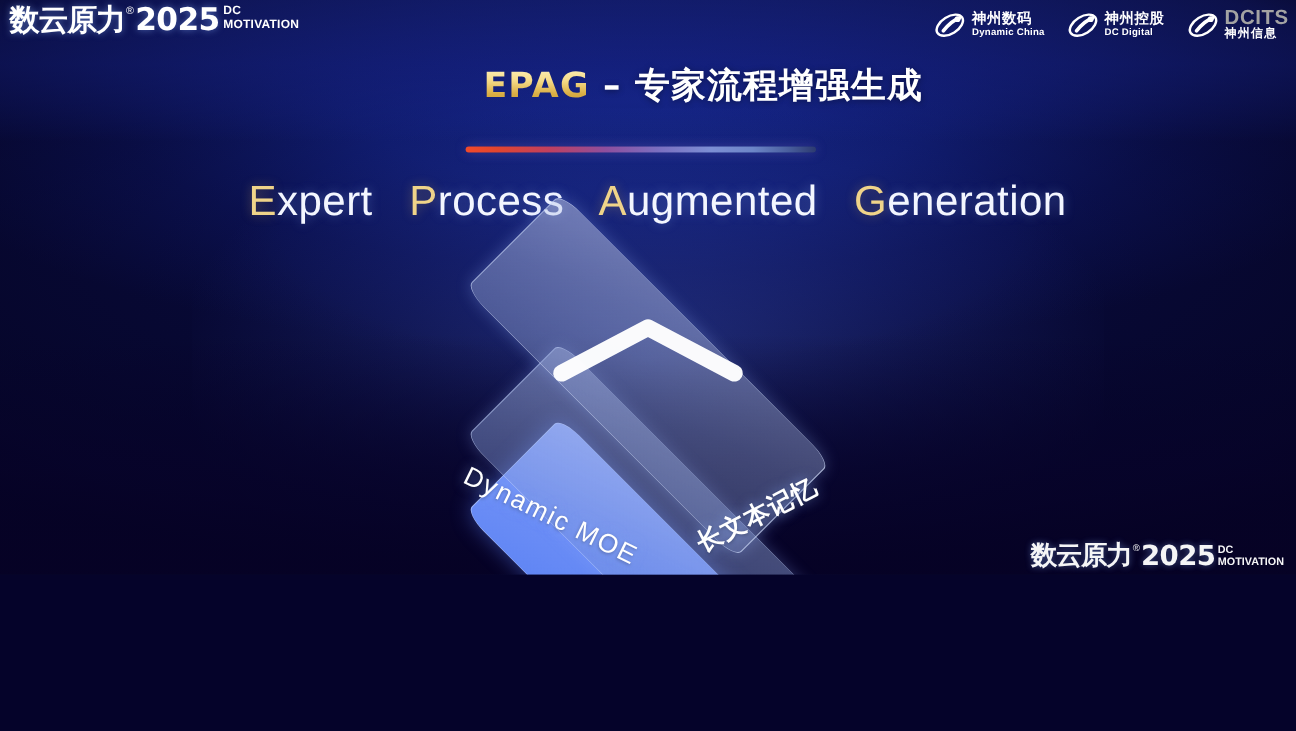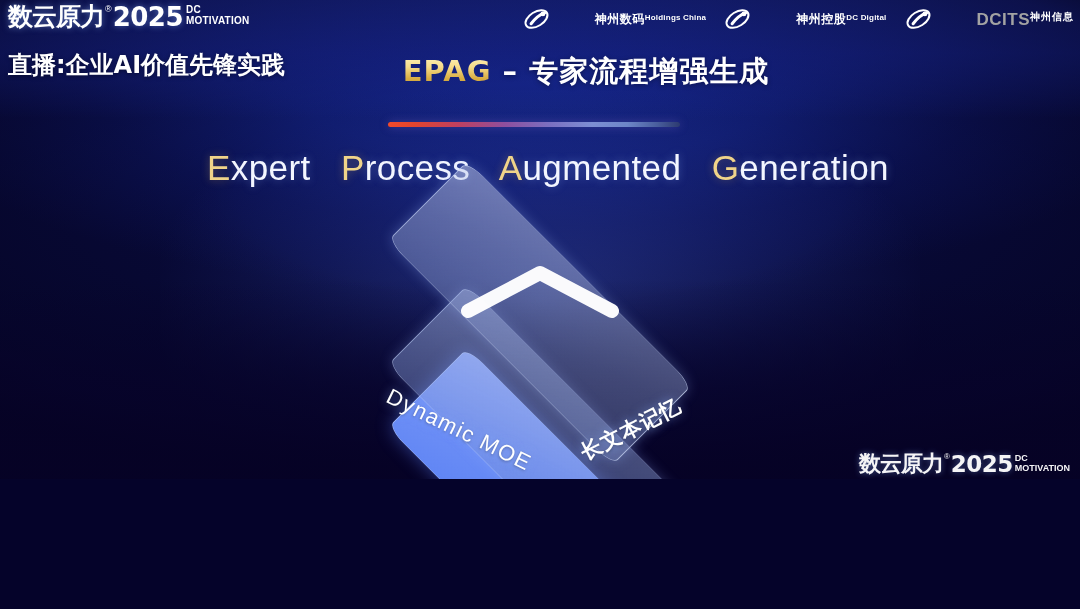--- a/index.html
+++ b/index.html
@@ -128,21 +128,21 @@
   .partner {
     display: flex;
     align-items: center;
     gap: 5px;
     white-space: nowrap;
   }
   .swoosh {
     width: 27px; height: 26px;
     flex: 0 0 auto;
   }
-  .p-text { display: flex; flex-direction: row; justify-content: center; margin-left: 40px; }
+  .p-text { display: flex; flex-direction: column; justify-content: center; }
   .p-cn {
     font-family: "DejaVu Sans", sans-serif;
     font-size: 12px;
     font-weight: 700;
     color: #ffffff;
     line-height: 13px;
     letter-spacing: 0.5px;
   }
   .p-en {
     font-size: 8px;
@@ -370,33 +370,32 @@
   <div class="brand-logo">
     <span class="brand-cn">数云原力</span>
     <span class="brand-reg">®</span>
     <span class="brand-year">2025</span>
     <span class="brand-sub">
       <span class="brand-sub-a">DC</span>
       <span class="brand-sub-b">MOTIVATION</span>
     </span>
   </div>
 
-  <div class="live-title">直播:企业AI价值先锋实践</div>
 
   <div class="partners">
 
     <div class="partner">
       <svg class="swoosh" viewBox="0 0 40 38">
         <ellipse cx="20" cy="19" rx="18" ry="10.5" transform="rotate(-32 20 19)" fill="none" stroke="#ffffff" stroke-width="3"></ellipse>
         <path d="M12 26 C19 17 26 12 32 10" fill="none" stroke="#ffffff" stroke-width="4.5" stroke-linecap="round"></path>
         <circle cx="29.5" cy="11.5" r="3.6" fill="#ffffff"></circle>
       </svg>
       <span class="p-text">
         <span class="p-cn">神州数码</span>
-        <span class="p-en">Holdings China</span>
+        <span class="p-en">Dynamic China</span>
       </span>
     </div>
 
     <div class="partner">
       <svg class="swoosh" viewBox="0 0 40 38">
         <ellipse cx="20" cy="19" rx="18" ry="10.5" transform="rotate(-32 20 19)" fill="none" stroke="#ffffff" stroke-width="3"></ellipse>
         <path d="M12 26 C19 17 26 12 32 10" fill="none" stroke="#ffffff" stroke-width="4.5" stroke-linecap="round"></path>
         <circle cx="29.5" cy="11.5" r="3.6" fill="#ffffff"></circle>
       </svg>
       <span class="p-text">

